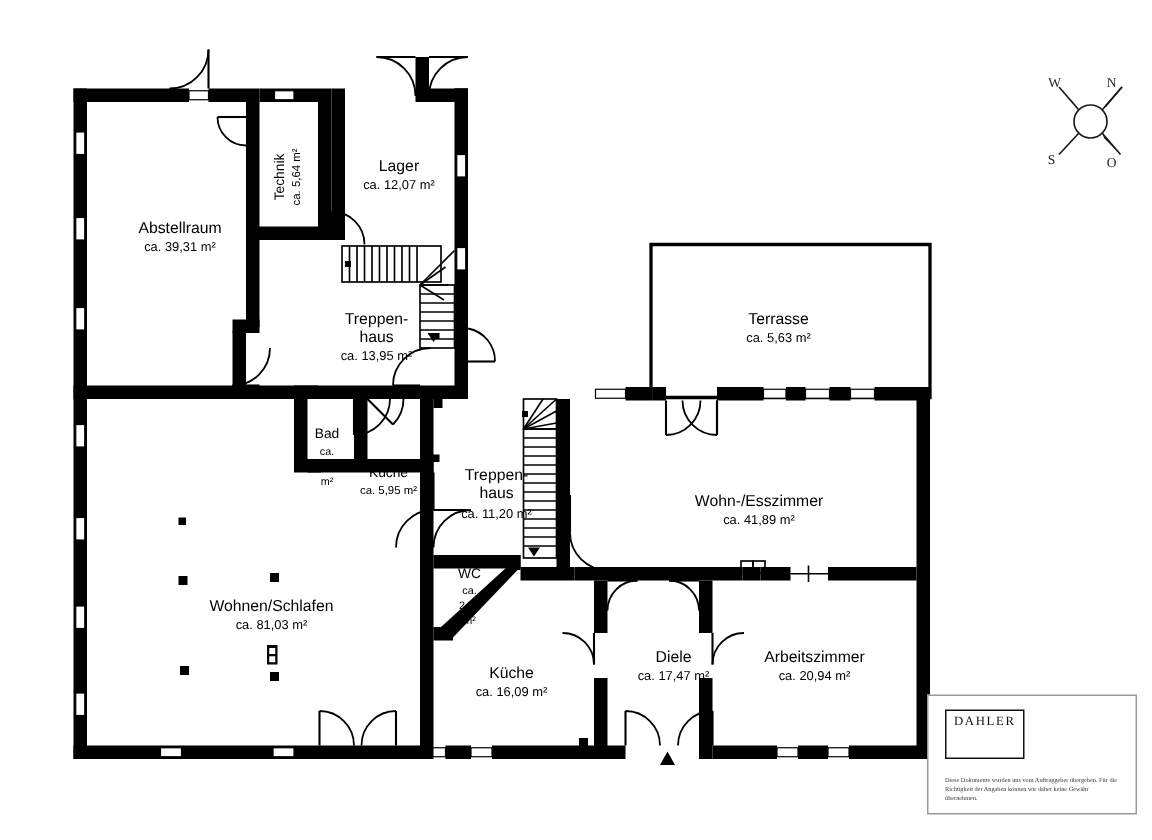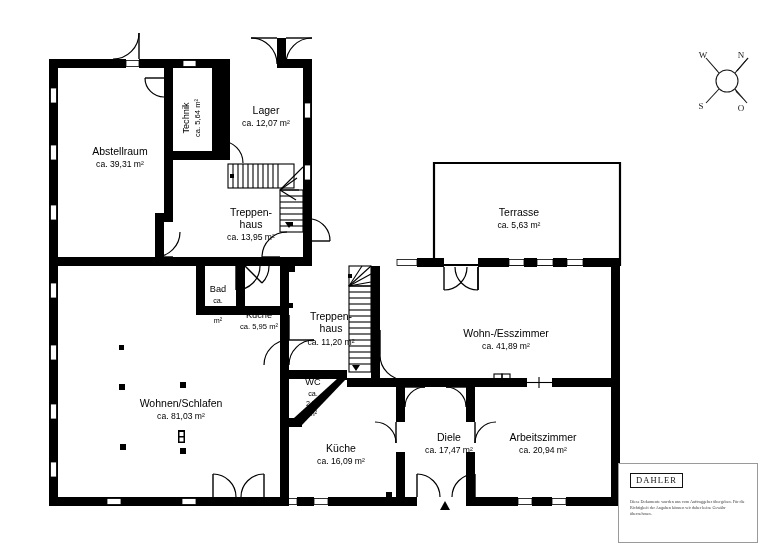--- a/index.html
+++ b/index.html
@@ -65,21 +65,21 @@
     width: 140px;
     height: 80px;
     border: 1px solid #9a9a9a;
     background: #ffffff;
     box-sizing: border-box;
   }
   #logo-mark {
     margin: 9px 0 0 11px;
     display: inline-block;
     border: 1px solid #111111;
-    padding: 1px 5px 2px 5px;
+    padding: 1px 5px 20px 5px;
   }
   #logo-mark span {
     font-family: "Liberation Serif", serif;
     font-size: 8.5px;
     letter-spacing: 1.1px;
     color: #111111;
     line-height: 10px;
     display: block;
   }
   #logo-disclaimer {

